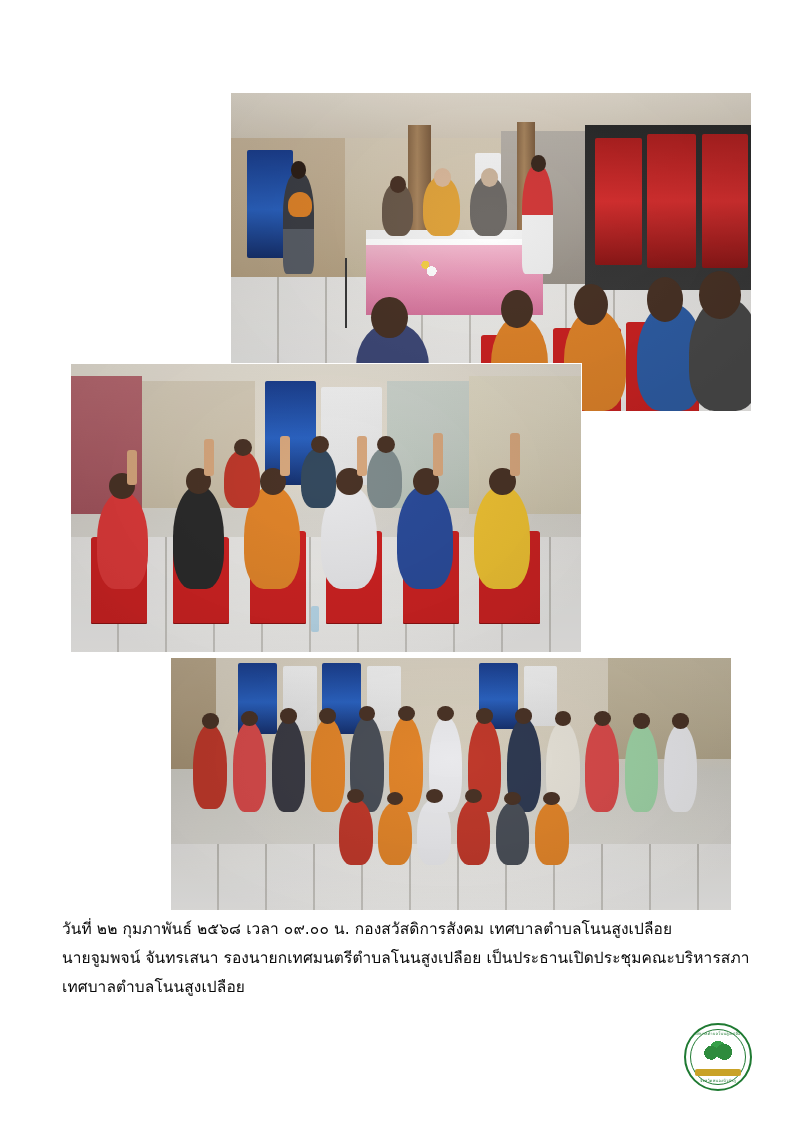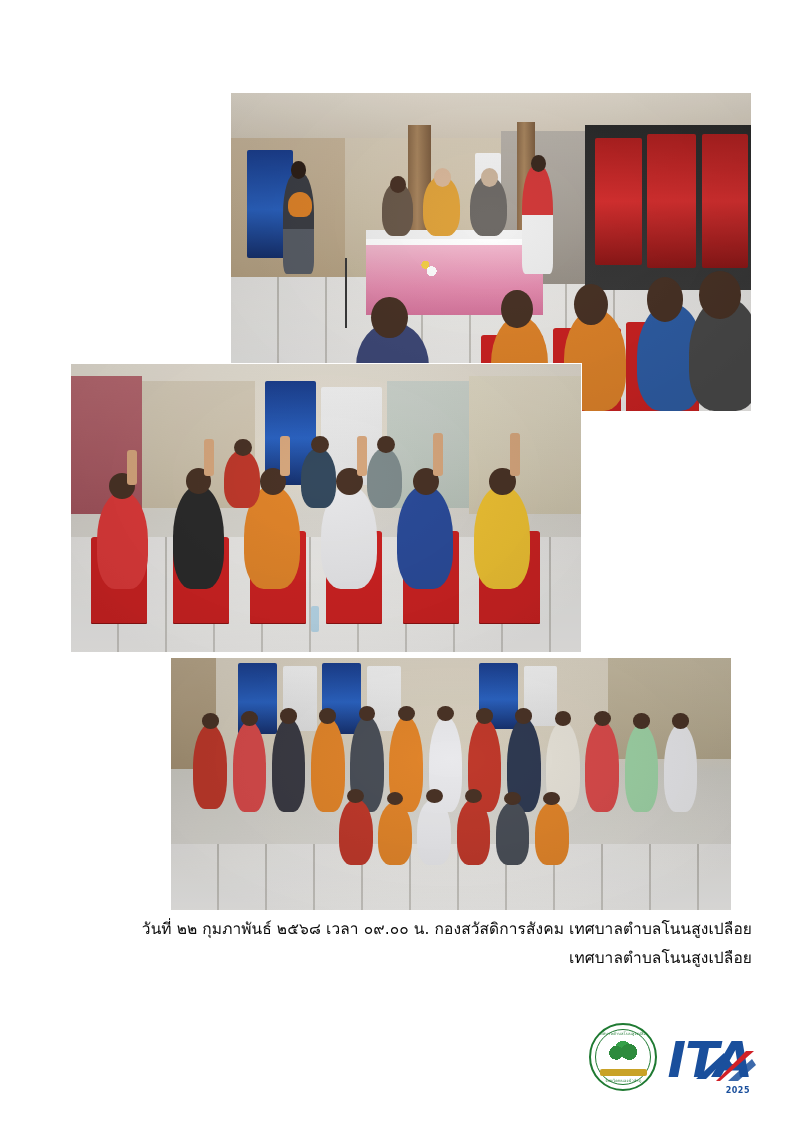--- a/index.html
+++ b/index.html
@@ -128,21 +128,21 @@
     position: absolute;
     left: 62px;
     top: 915px;
     width: 690px;
     font-family: "DejaVu Sans", "Liberation Sans", sans-serif;
     font-size: 15.5px;
     line-height: 29px;
     color: #0a0a0a;
     letter-spacing: 0.1px;
   }
-  .caption div { white-space: nowrap; text-align: right; }
+  .caption div { white-space: nowrap; }
 
   
   .logo-row {
     position: absolute;
     right: 48px;
     bottom: 40px;
     display: flex;
     align-items: center;
     gap: 10px;
   }
@@ -390,36 +390,28 @@
       <div class="blob" style="left:58%;top:57%;width:6%;height:25%;background:#4a4f58"></div>
       <div class="head" style="left:59.5%;top:53%;width:3%;height:5.5%"></div>
       <div class="blob" style="left:65%;top:57%;width:6%;height:25%;background:#e2852a"></div>
       <div class="head" style="left:66.5%;top:53%;width:3%;height:5.5%"></div>
     </div>
     <div class="grain"></div>
   </div>
 
   <div class="caption">
     <div>วันที่ ๒๒ กุมภาพันธ์ ๒๕๖๘ เวลา ๐๙.๐๐ น. กองสวัสดิการสังคม เทศบาลตำบลโนนสูงเปลือย</div>
+    <div>นายจูมพจน์ จันทรเสนา รองนายกเทศมนตรีตำบลโนนสูงเปลือย เป็นประธานเปิดประชุมคณะบริหารสภา</div>
     <div>เทศบาลตำบลโนนสูงเปลือย</div>
   </div>
 
   <div class="logo-row">
     <div class="seal">
       <div class="ring"></div>
       <div class="txt-top">เทศบาลตำบลโนนสูงเปลือย</div>
       <div class="tree"></div>
       <div class="base"></div>
       <div class="txt-bot">จังหวัดหนองบัวลำภู</div>
     </div>
 
-    <div class="ita">
-      <span class="ita-text">ITA</span>
-      <svg class="ita-swoosh" viewBox="0 0 62 34">
-        <path d="M2 30 L30 4 L40 18 L34 18 L30 12 L12 30 Z" fill="#1a4f9c"></path>
-        <path d="M22 32 L52 2 L60 2 L26 32 Z" fill="#d12027"></path>
-        <path d="M34 32 L58 10 L62 16 L44 32 Z" fill="#1a4f9c" opacity=".85"></path>
-      </svg>
-      <span class="ita-sub">2025</span>
-    </div>
   </div>
 
 </div>
 
 </body></html>

